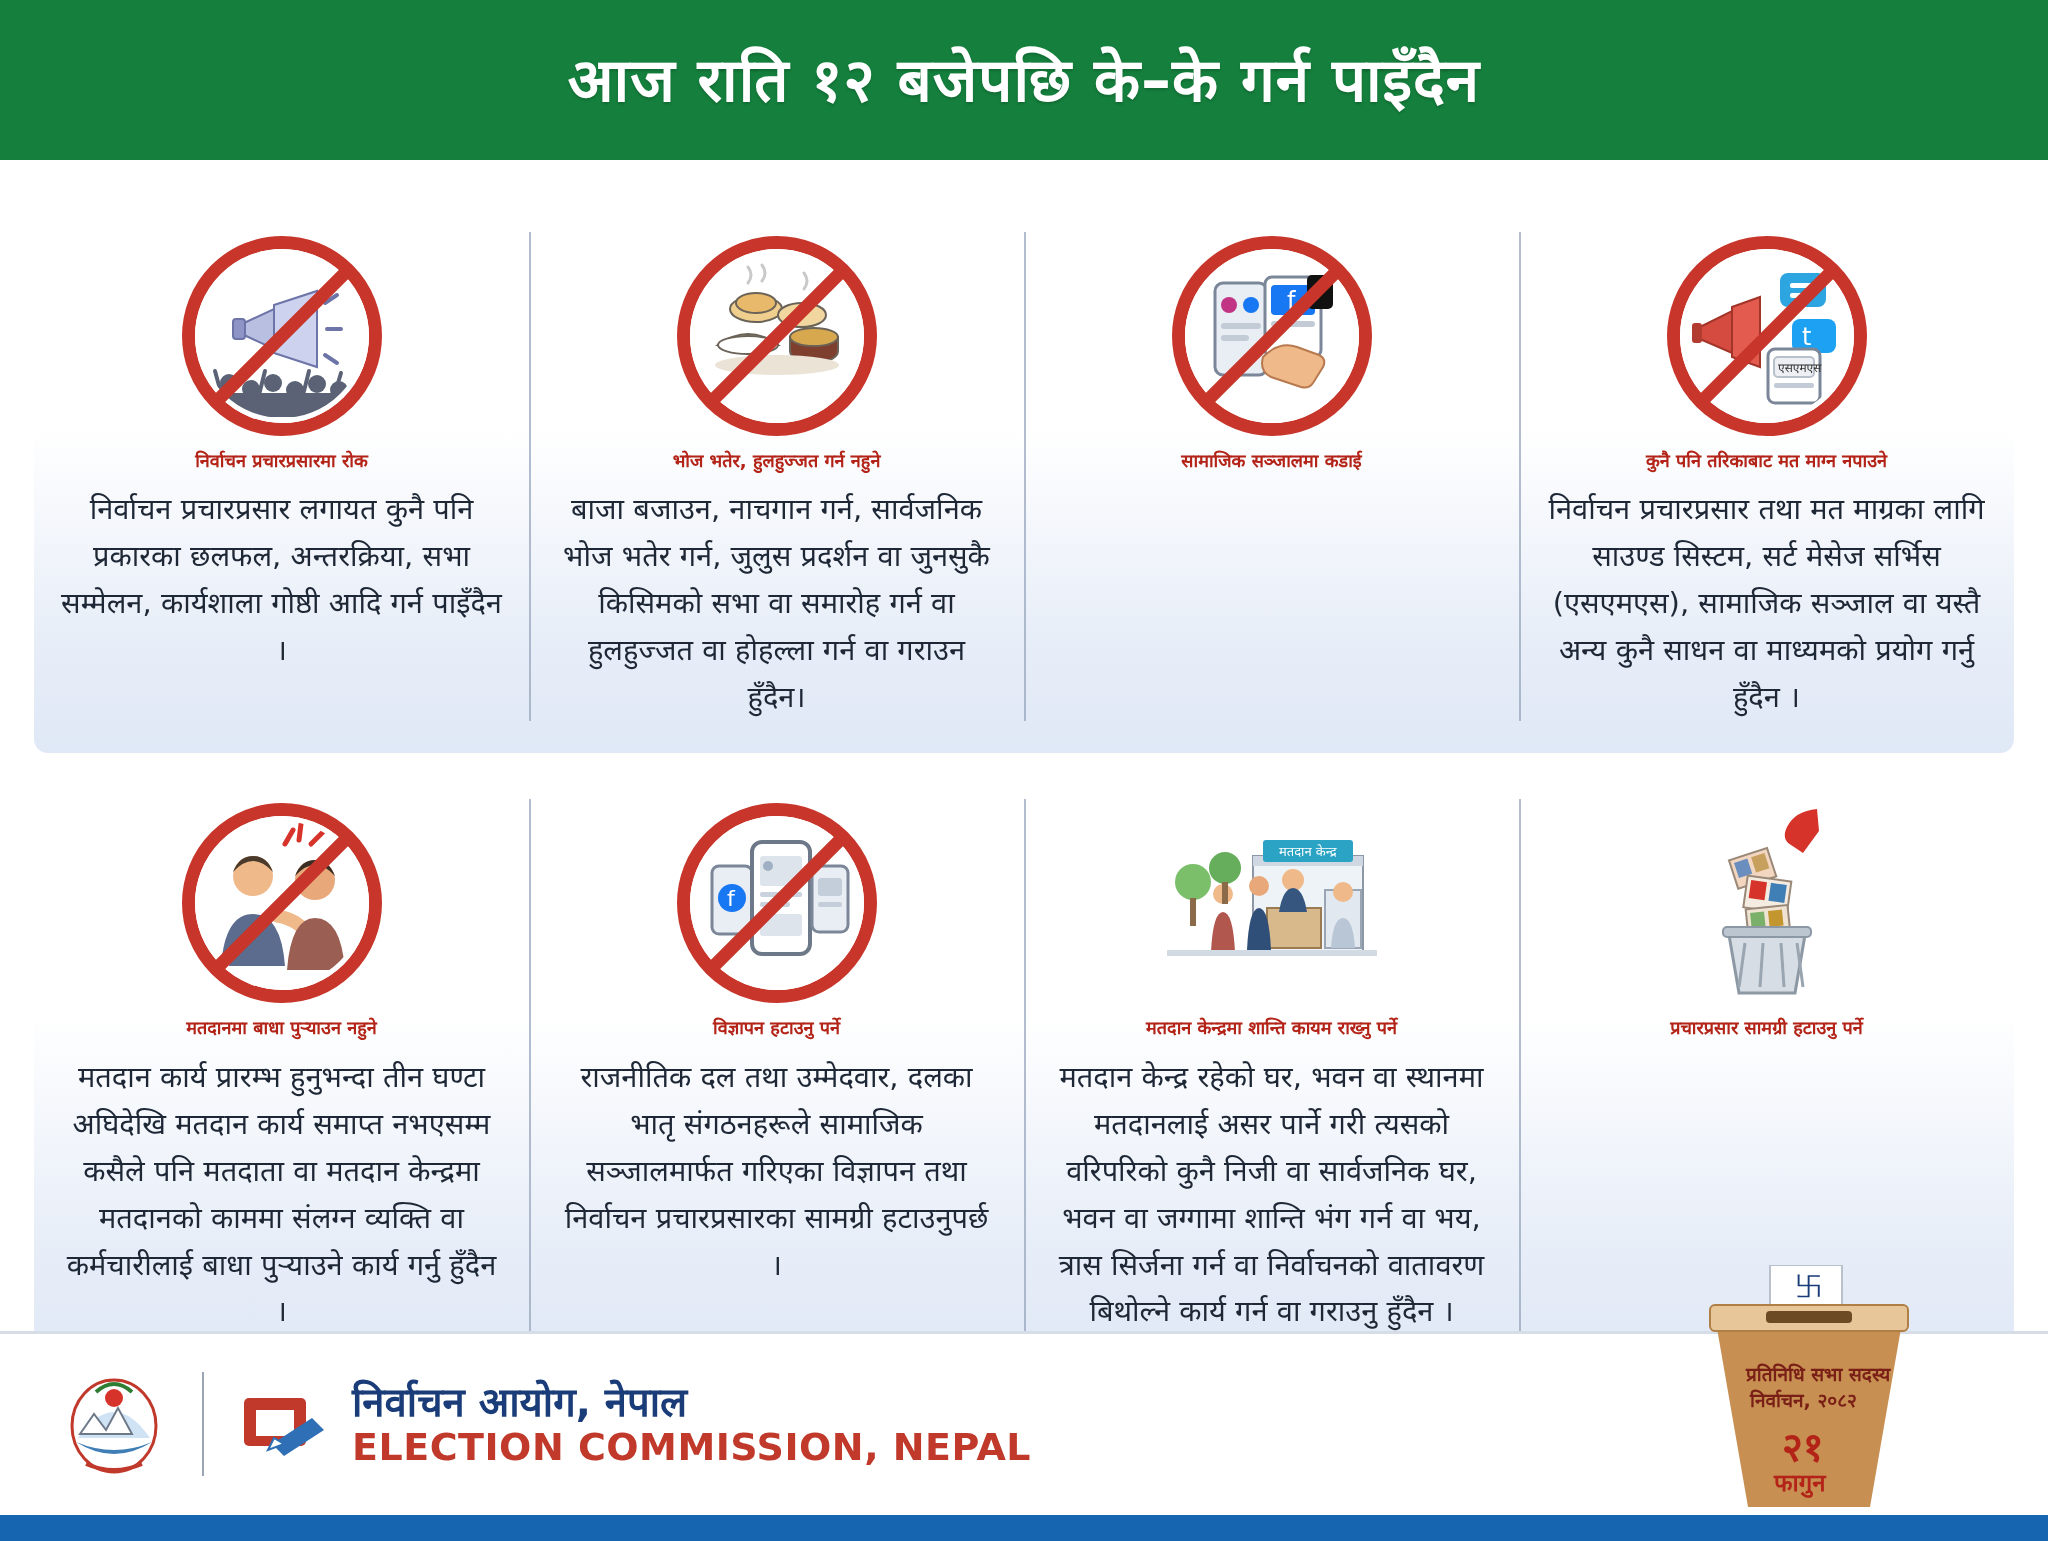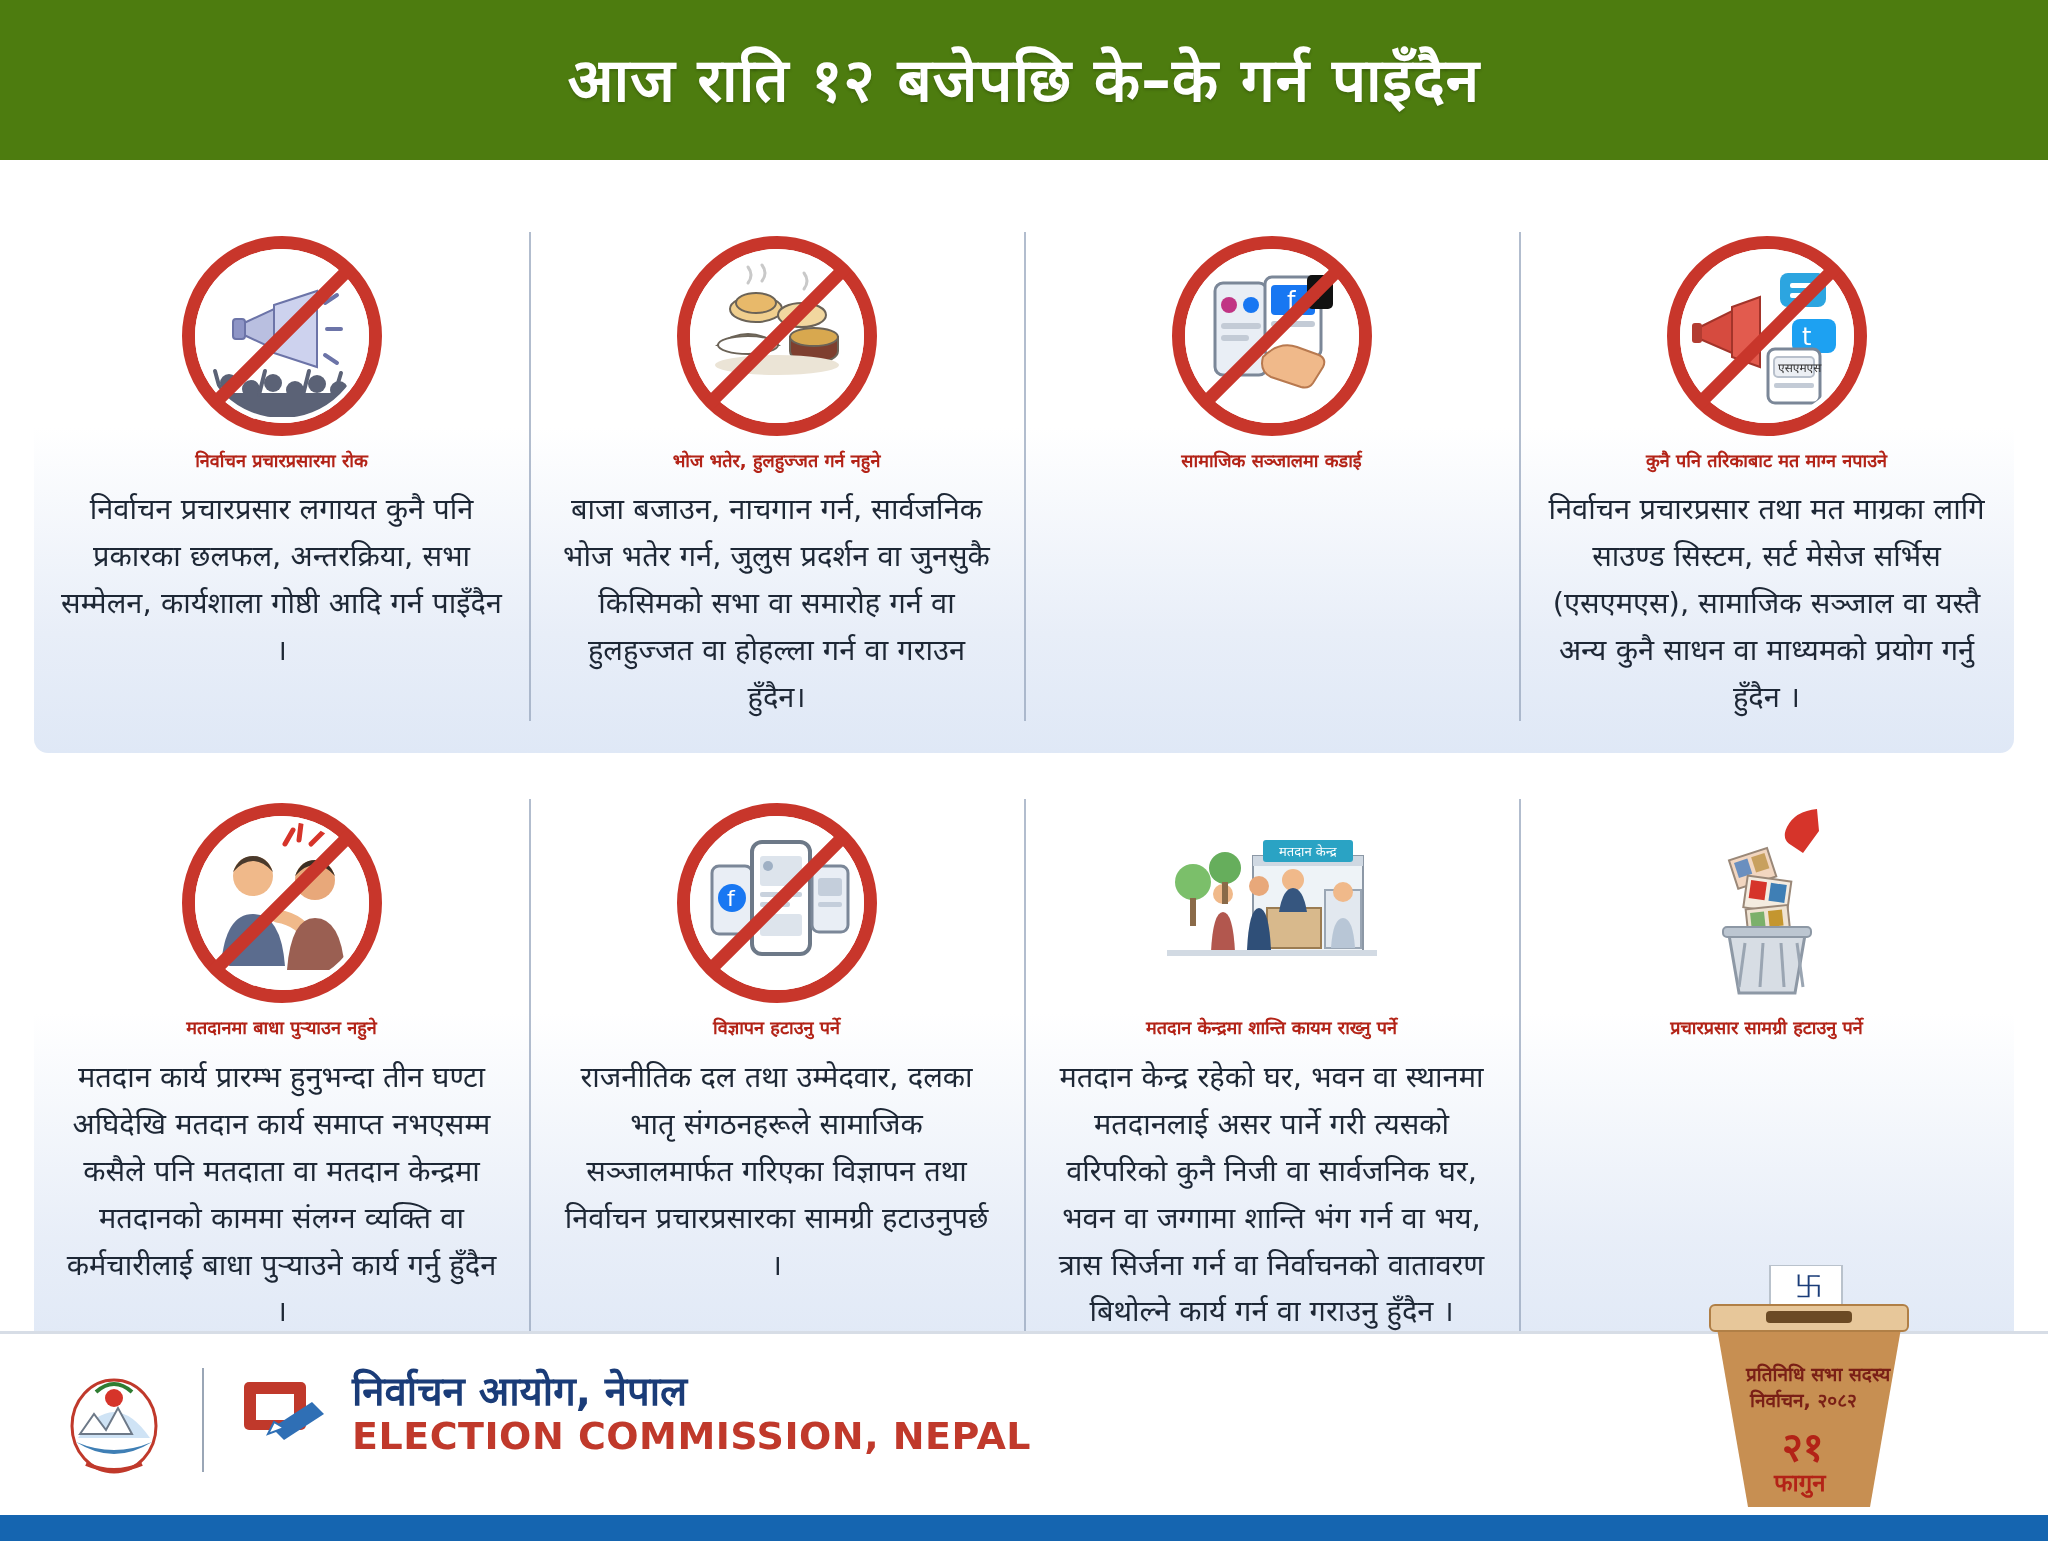--- a/index.html
+++ b/index.html
@@ -12,21 +12,21 @@
   .poster {
     position: relative;
     width: 2048px; height: 1541px;
     background: #ffffff;
     overflow: hidden;
   }
   
   .header {
     position: absolute; top: 0; left: 0;
     width: 2048px; height: 160px;
-    background: #4d7c0f;
+    background: #15803d;
     display: flex; align-items: center; justify-content: center;
   }
   .header-title {
     color: #ffffff;
     font-size: 60px;
     font-weight: bold;
     letter-spacing: 1px;
     text-align: center;
     line-height: 1.2;
     text-shadow: 0 2px 3px rgba(0,0,0,.18);
@@ -124,21 +124,21 @@
     background: #ffffff;
     border-top: 3px solid #d7dde6;
   }
   .footer-bar {
     position: absolute; left: 0; bottom: 0;
     width: 2048px; height: 26px;
     background: #1565b0;
   }
   .footer-inner {
     position: absolute; left: 60px; top: 34px;
-    display: flex; align-items: flex-start;
+    display: flex; align-items: center;
   }
   .emblem { width: 108px; height: 112px; }
   .vdiv {
     width: 2px; height: 104px; background: #9aa6b6;
     margin: 0 34px;
   }
   .ec-logo { width: 90px; height: 80px; margin-right: 24px; }
   .ec-text-np {
     color: #1a3c78; font-size: 40px; font-weight: bold; line-height: 1.15;
   }

